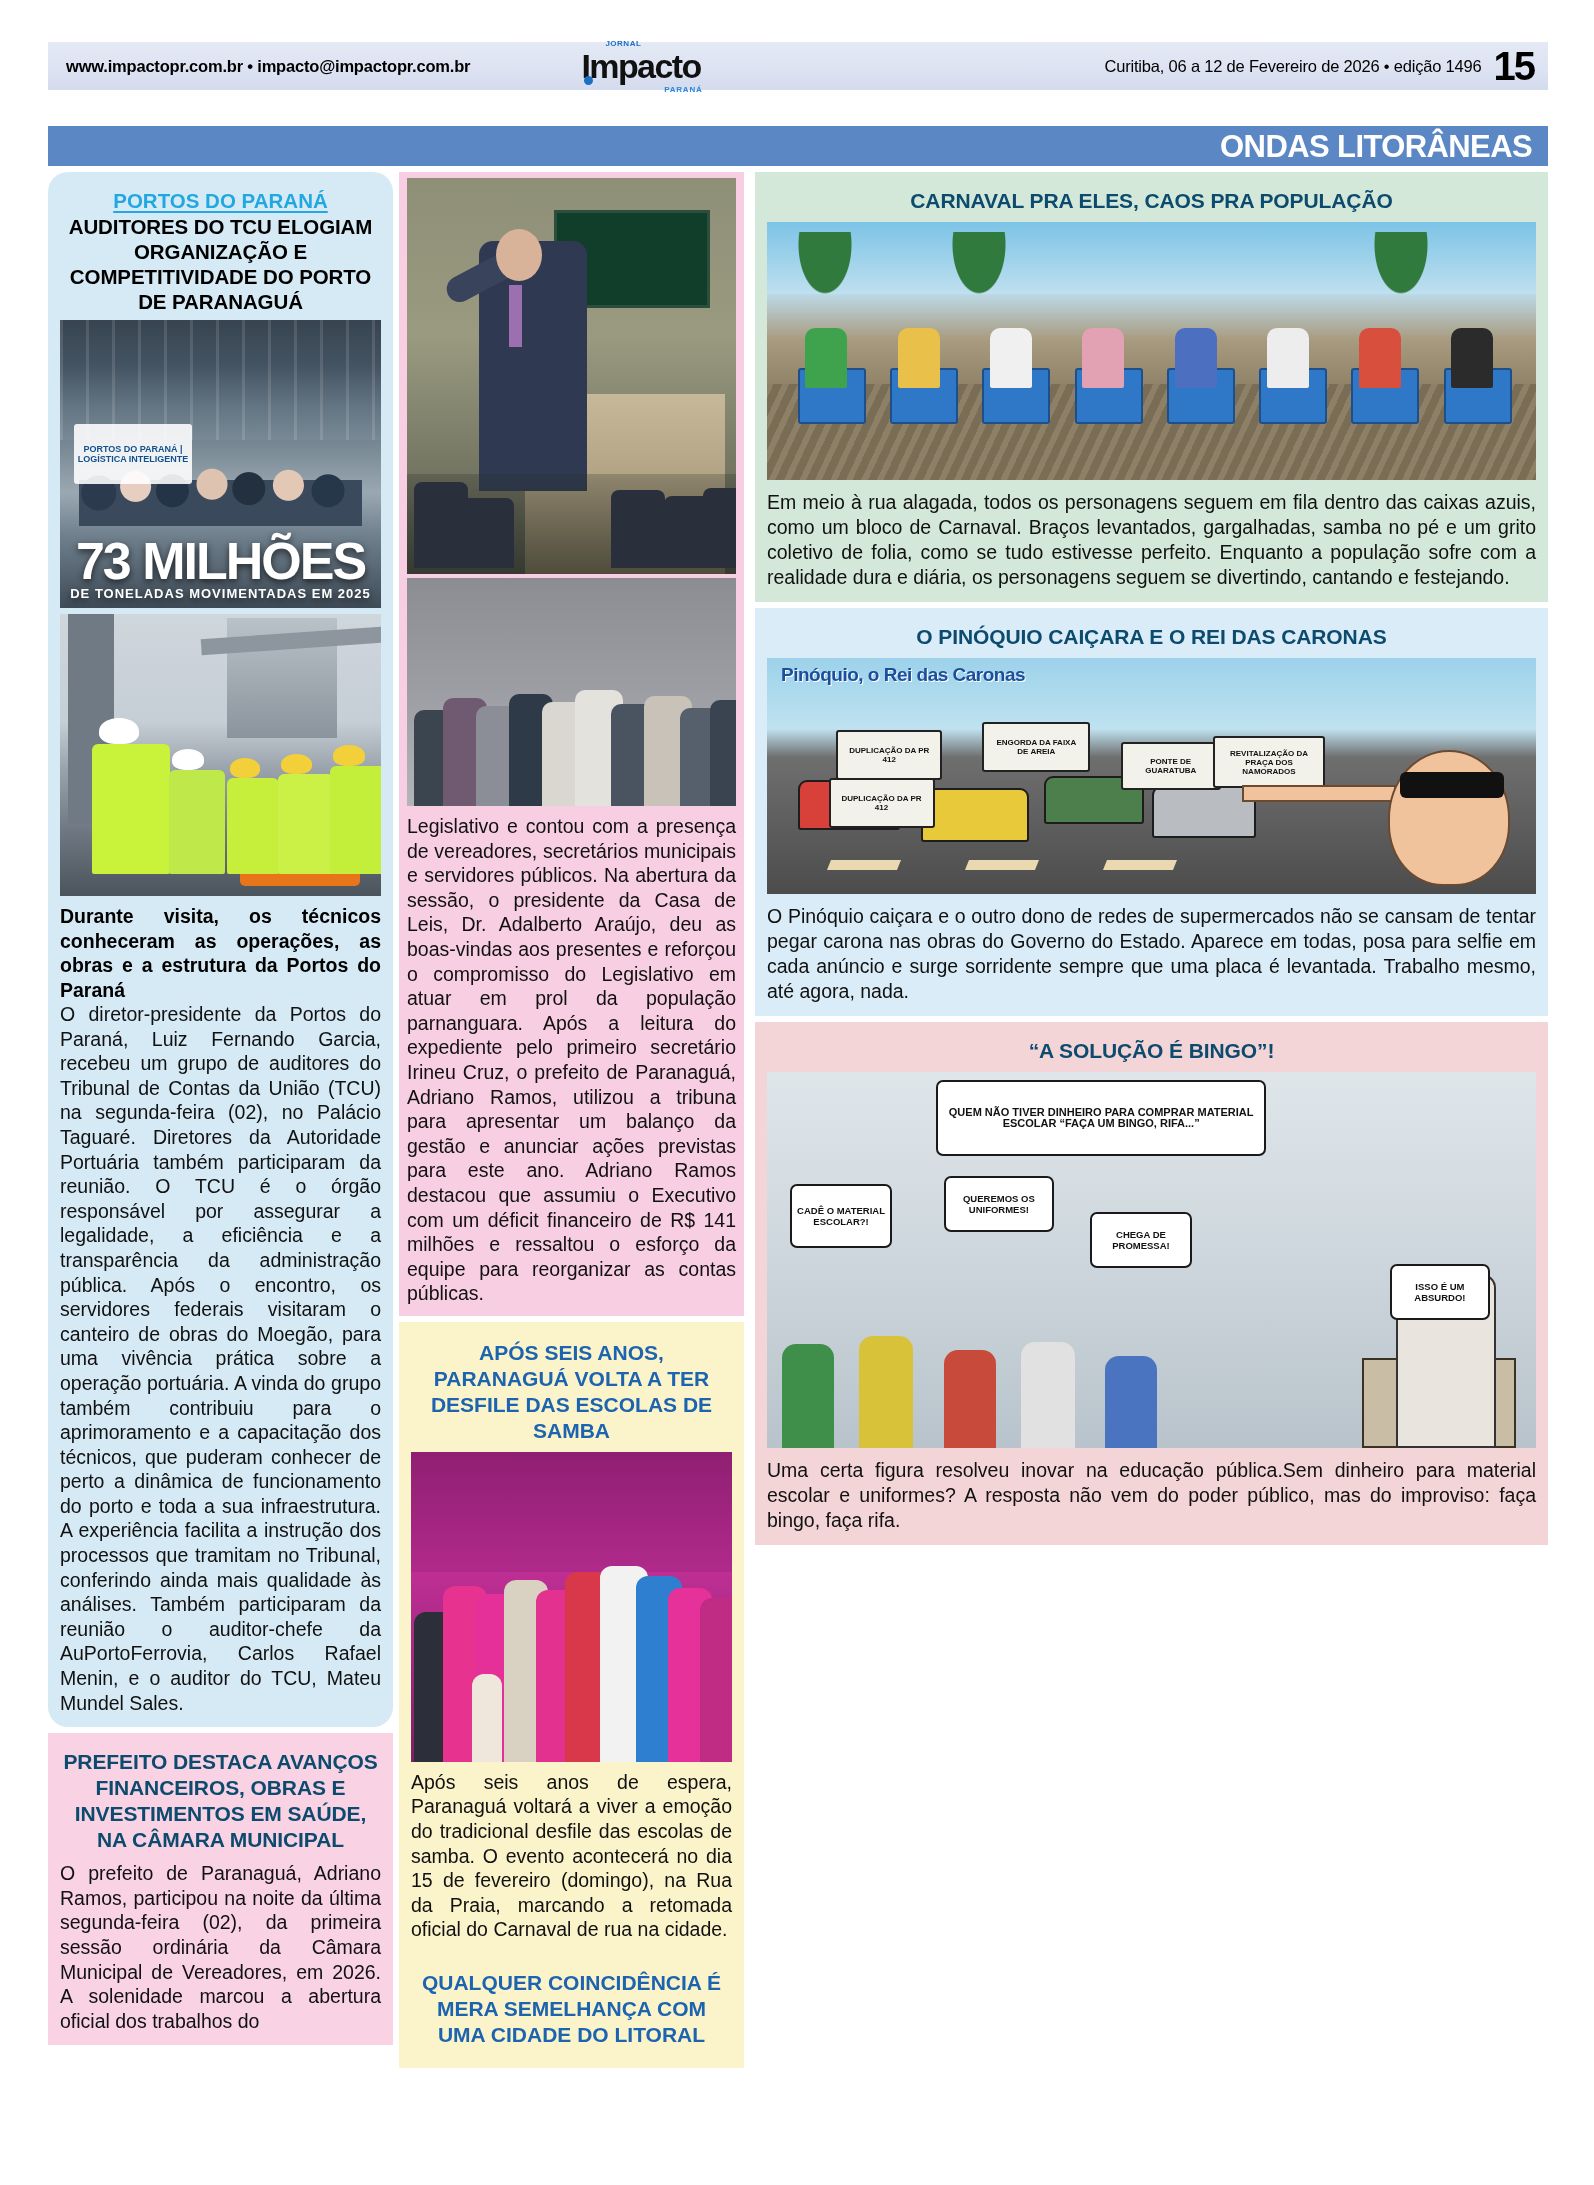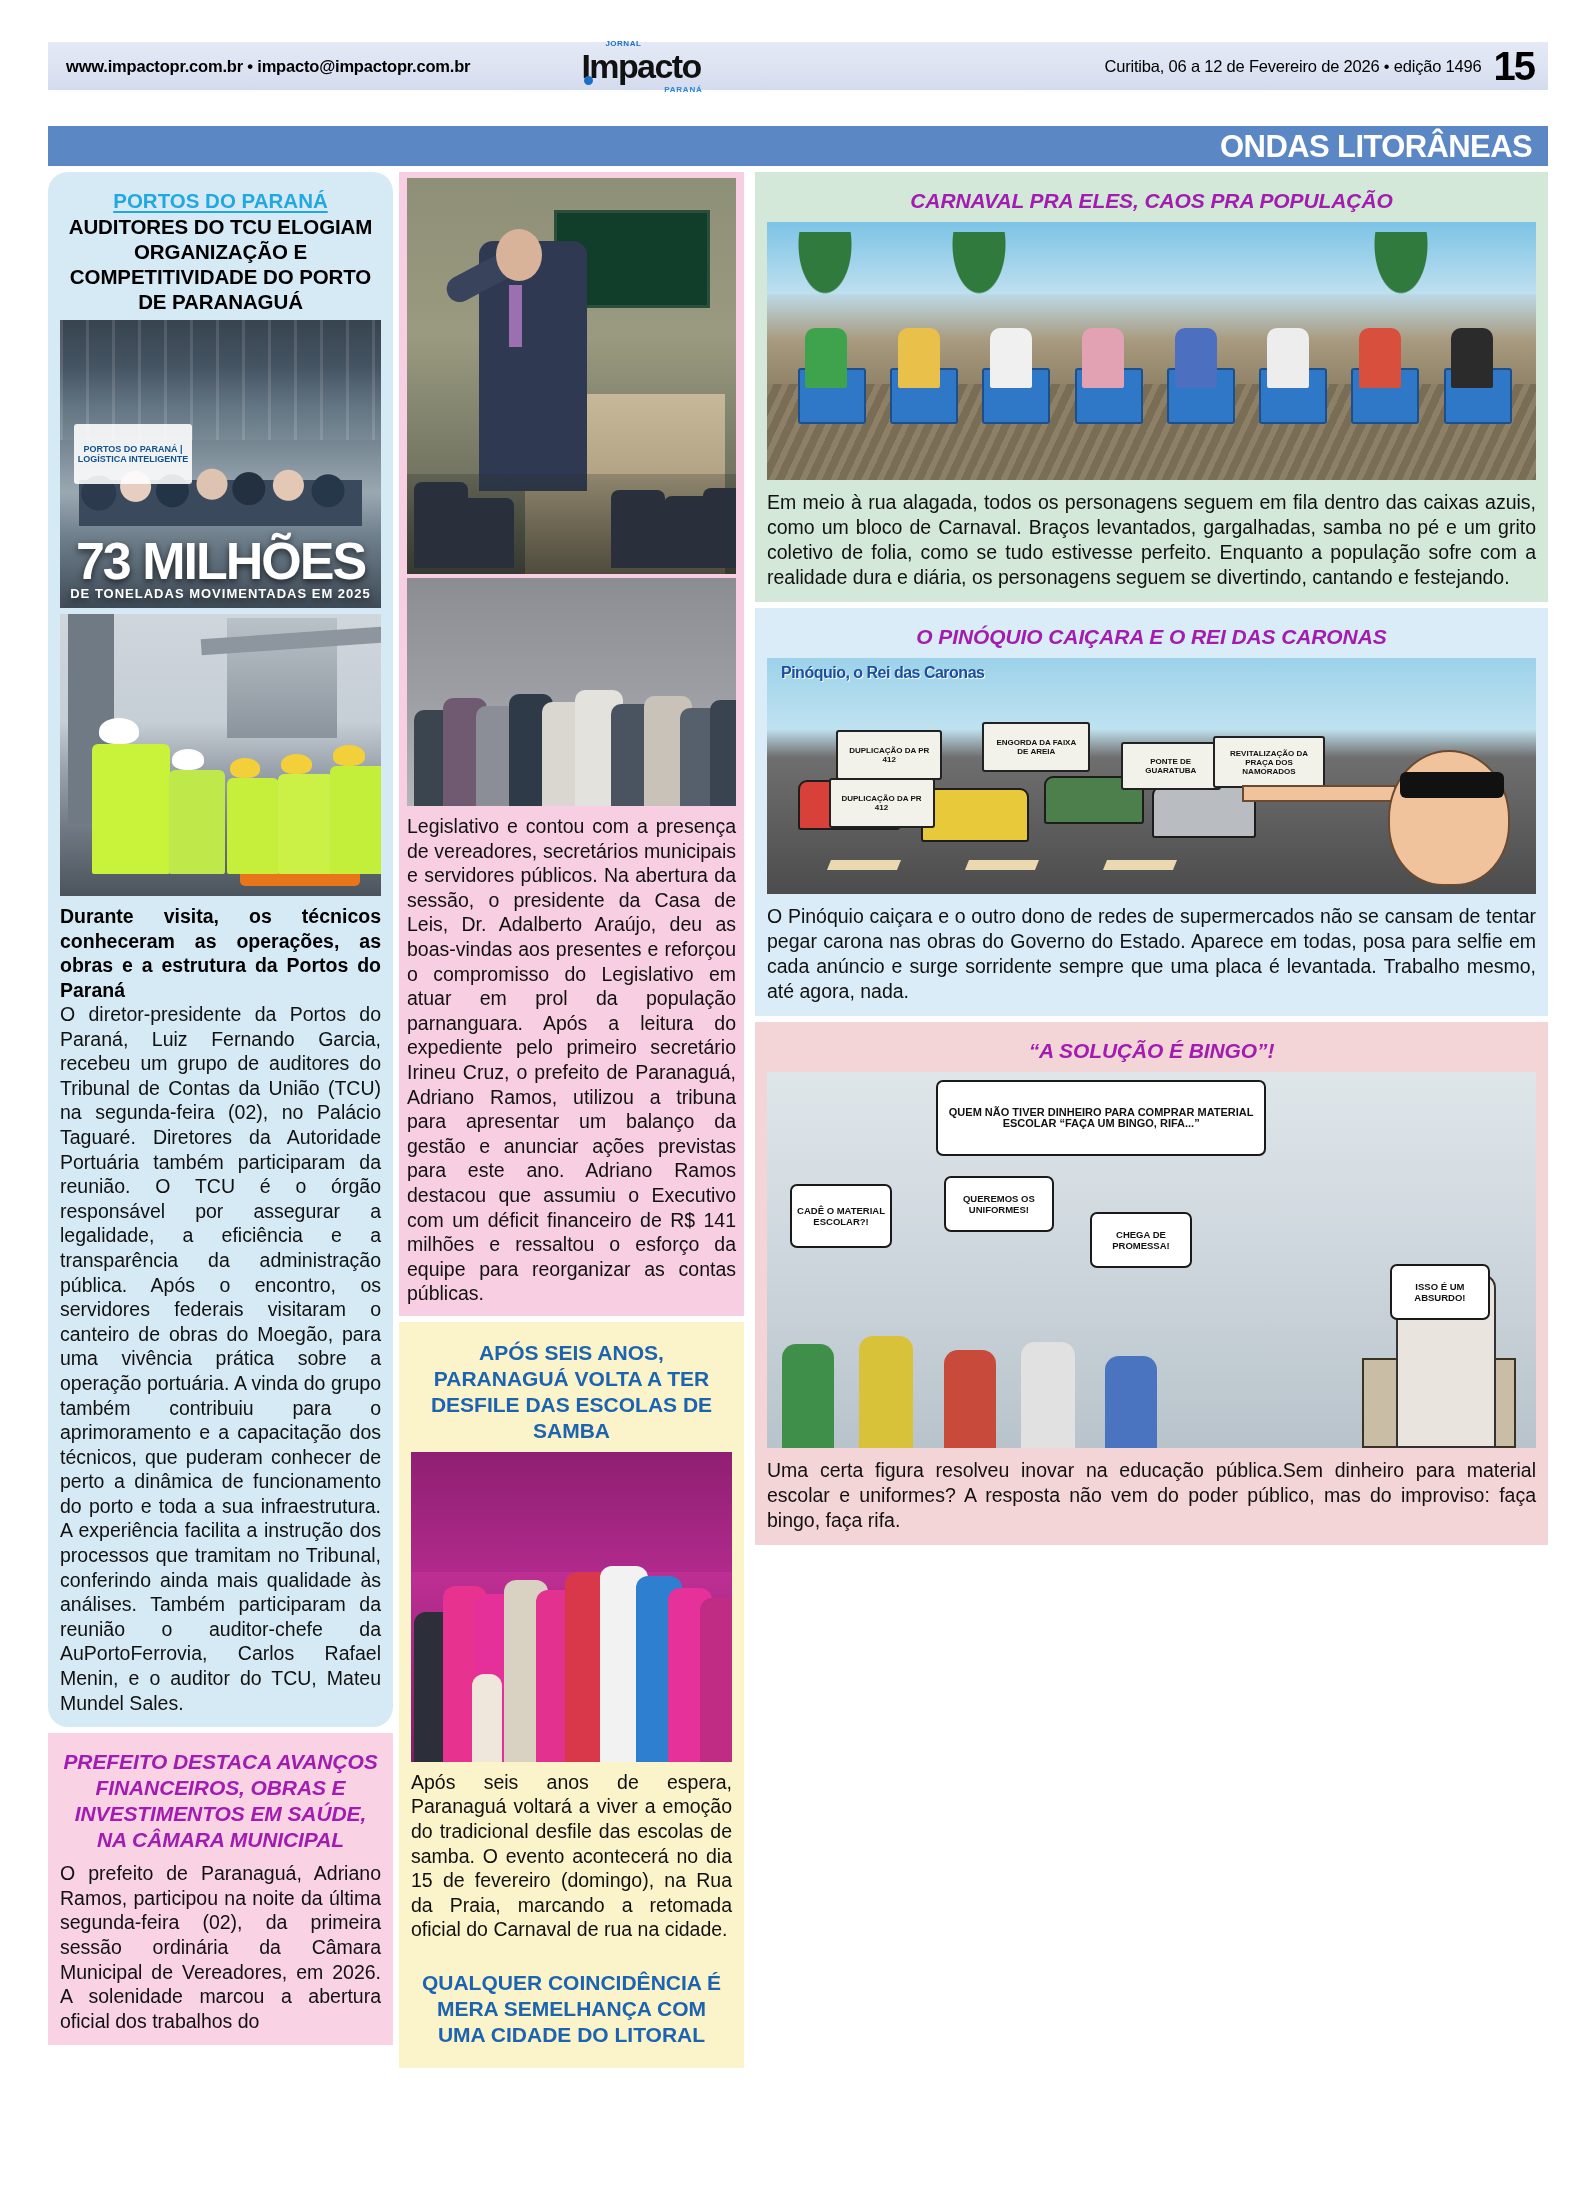--- a/index.html
+++ b/index.html
@@ -76,21 +76,21 @@
     text-align:center;font-weight:bold;font-size:20.5px;line-height:25px;
     color:#22a8e0;text-decoration:underline;text-underline-offset:3px;
     margin:6px 0 1px 0;
   }
   .headline{
     text-align:center;font-weight:bold;font-size:20.5px;line-height:25px;
     color:#000;margin:0 0 6px 0;letter-spacing:-0.1px;
   }
   .headline-blue{
     text-align:center;font-weight:bold;font-size:21px;line-height:26px;
-    color:#a21caf;margin:6px 0 8px 0;letter-spacing:-0.1px;font-style:italic;
+    color:#0c4a6e;margin:6px 0 8px 0;letter-spacing:-0.1px;
   }
   .headline-blue2{
     text-align:center;font-weight:bold;font-size:21px;line-height:26px;
     color:#1c63b0;margin:8px 0 8px 0;
   }
   .lead{
     font-weight:bold;font-size:19.5px;line-height:24.5px;color:#000;
     text-align:justify;margin:0 0 0 0;
   }
   .body{
@@ -180,21 +180,21 @@
   .ctn-carnaval .palm{position:absolute;top:10px;width:54px;height:62px;background:
      radial-gradient(ellipse at 50% 20%,#2f7a3c 0 26px,transparent 27px);}
   .ctn-carnaval .box{position:absolute;bottom:56px;width:64px;height:52px;background:#2f78c8;border:2px solid #1d4f8a;border-radius:3px;}
   .ctn-carnaval .fig{position:absolute;bottom:92px;width:42px;height:60px;border-radius:10px 10px 2px 2px;}
   .ctn-carnaval .mud{position:absolute;left:0;bottom:0;width:100%;height:96px;
      background:repeating-linear-gradient(115deg,#8e8066 0 6px,#7a6d55 6px 14px);}
 
   
   .ctn-pino{height:236px;background:linear-gradient(180deg,#9cd2ea 0%,#bfe2f0 30%,#6f6f6f 42%,#555 70%,#c9b183 100%);}
   .ctn-pino .title{
-    position:absolute;left:14px;top:6px;font-weight:bold;font-size:16px;color:#1b4f9c;
+    position:absolute;left:14px;top:6px;font-weight:bold;font-size:19px;color:#1b4f9c;
     text-shadow:1px 1px 0 #fff;letter-spacing:-0.5px;
   }
   .ctn-pino .road{position:absolute;left:0;bottom:0;width:100%;height:130px;background:linear-gradient(180deg,#6d6d6d,#4c4c4c);}
   .ctn-pino .dash{position:absolute;bottom:24px;height:10px;background:#ead9b0;transform:skewX(-22deg);}
   .ctn-pino .car{position:absolute;border-radius:9px 9px 3px 3px;border:2px solid #1d1d1d;}
   .ctn-pino .sign{position:absolute;background:#f2f2ea;border:2px solid #222;border-radius:3px;
      font-size:8px;font-weight:bold;color:#111;text-align:center;line-height:9px;
      display:flex;align-items:center;justify-content:center;padding:6px;}
   .ctn-pino .face{position:absolute;right:26px;bottom:8px;width:118px;height:132px;border-radius:50% 50% 45% 45%;background:#f0c39c;border:2px solid #6b4a32;}
   .ctn-pino .nose{position:absolute;right:140px;bottom:92px;width:150px;height:13px;background:#f0c39c;border:2px solid #6b4a32;}

